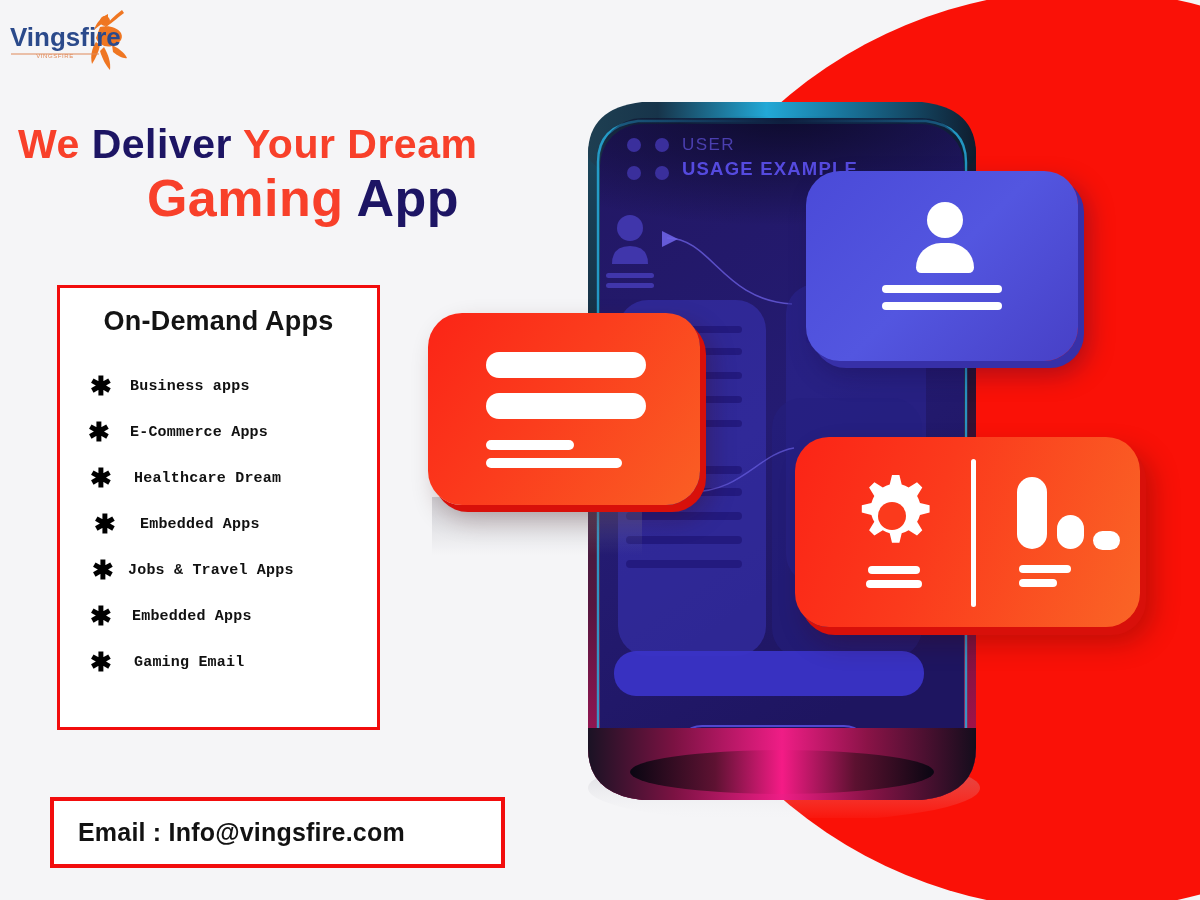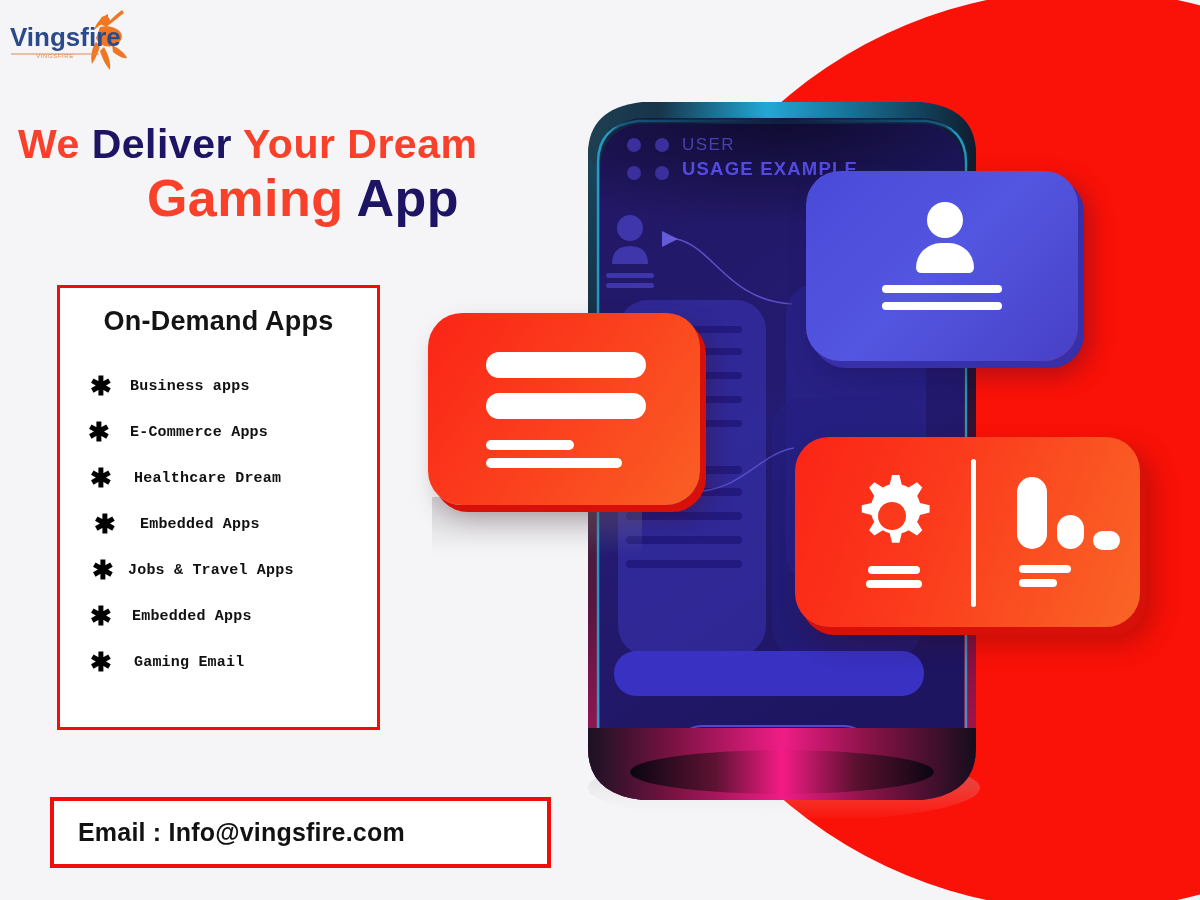--- a/index.html
+++ b/index.html
@@ -130,21 +130,21 @@
   .apps-list li:nth-child(4) .bullet { padding-left: 10px; }
   .apps-list li:nth-child(5) .bullet { padding-left: 8px; }
   .apps-list li:nth-child(6) .bullet { padding-left: 6px; }
   .apps-list li:nth-child(7) .bullet { padding-left: 6px; }
 
   
   .email-box {
     position: absolute;
     left: 50px;
     top: 797px;
-    width: 501px;
+    width: 455px;
     height: 71px;
     background: #ffffff;
     border: 4px solid #f20d0d;
     display: flex;
     align-items: center;
     padding-left: 24px;
     z-index: 30;
   }
   .email-box .email-text {
     font-size: 25px;

